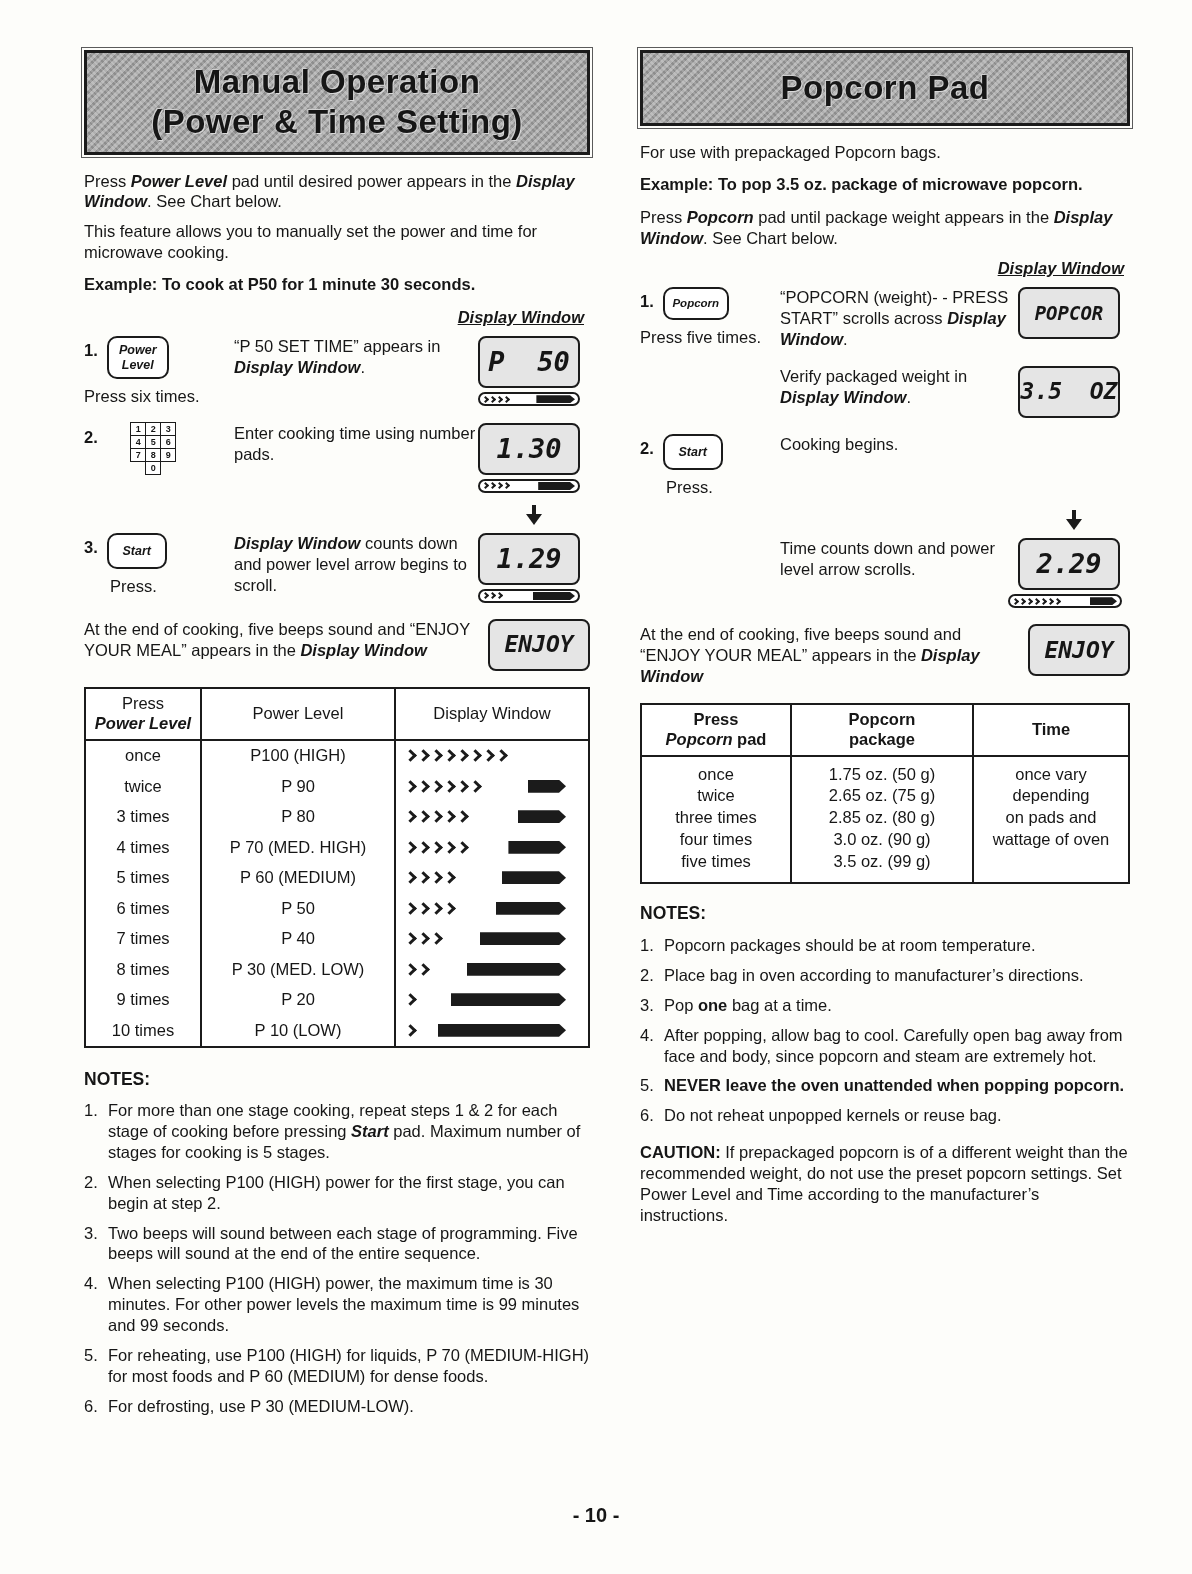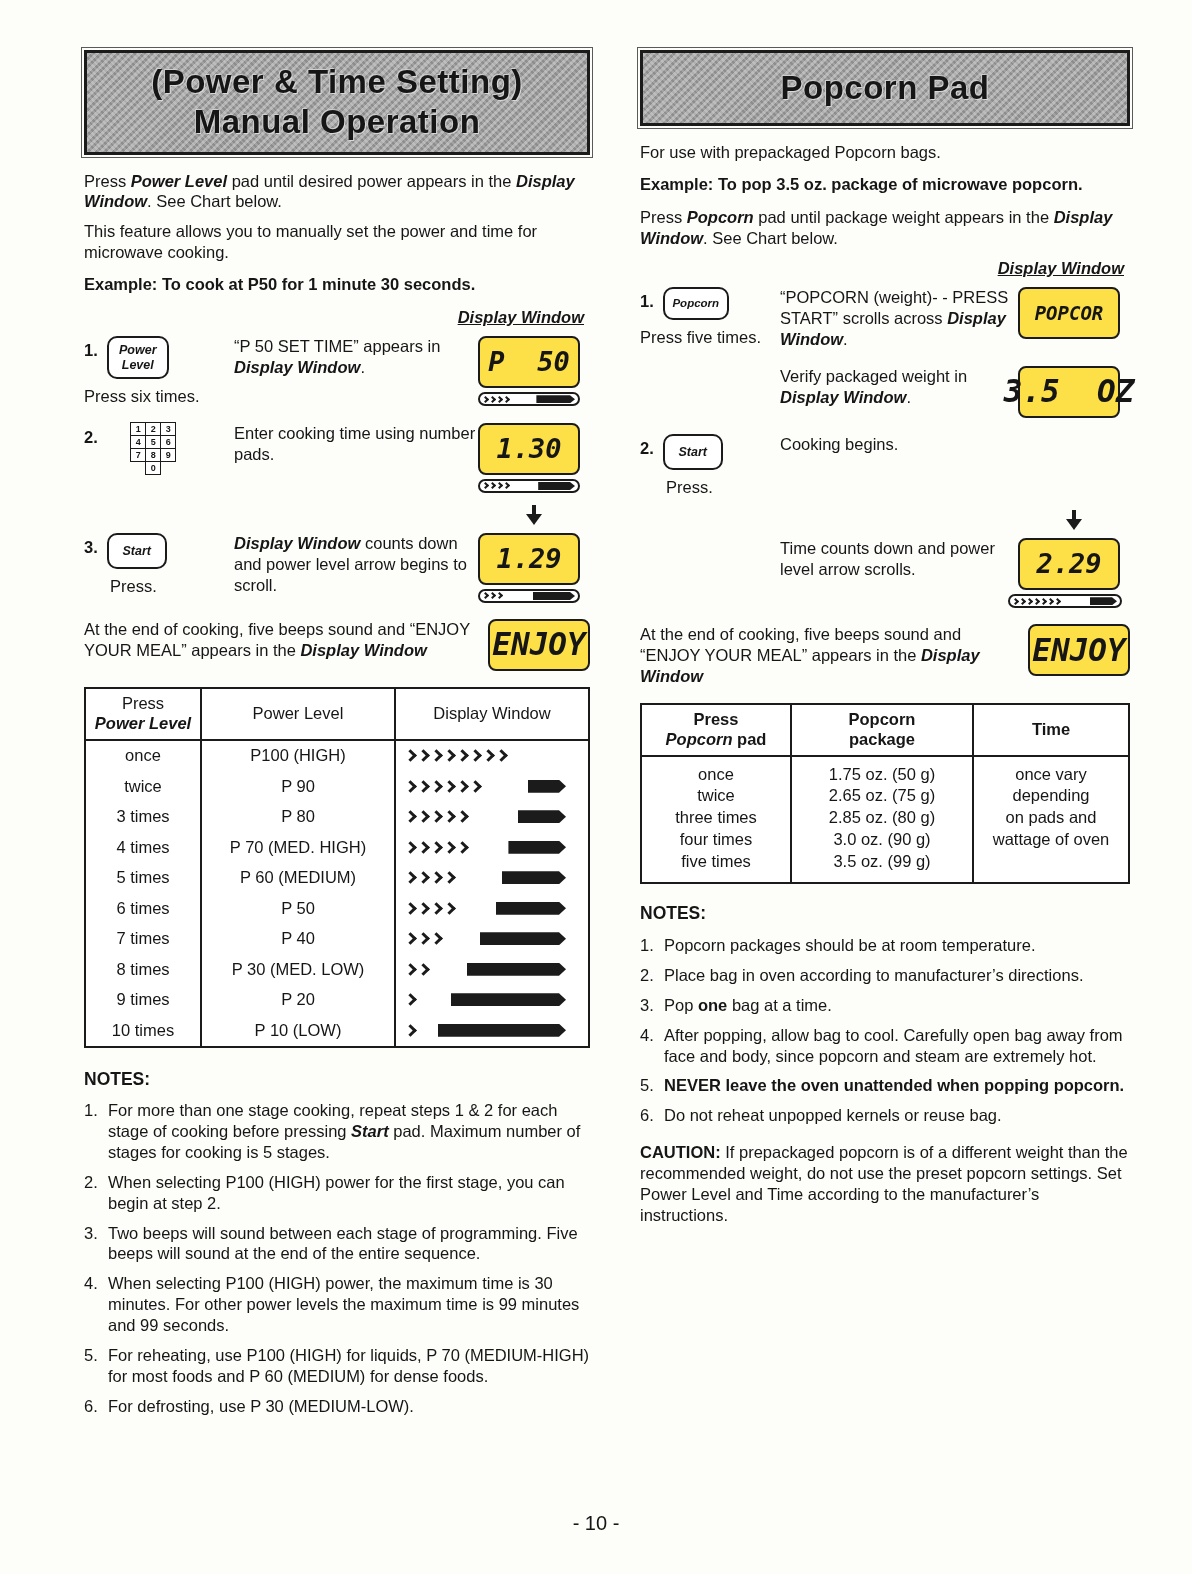--- a/index.html
+++ b/index.html
@@ -32,25 +32,25 @@
   .s-num { font-weight:bold; margin-right:9px; padding-top:4px; }
   .btn { border:2.5px solid #1b1b1b; border-radius:10px; background:#fff; font-style:italic; font-weight:bold;
          font-size:12.5px; text-align:center; line-height:1.15; }
   .btn-pl { width:62px; padding:5px 4px; }
   .btn-start { width:60px; padding:9px 4px; }
   .btn-pop { width:66px; padding:8px 4px; font-size:11.5px; }
   .s-sub { margin-top:7px; }
   .s-desc { flex:1; }
   .s-disp { width:112px; flex:none; display:flex; flex-direction:column; align-items:flex-start; }
 
-  .display { border:2.5px solid #1b1b1b; border-radius:8px; background:#fde047; width:102px; height:52px;
+  .display { border:2.5px solid #1b1b1b; border-radius:8px; background:#e5e5e5; width:102px; height:52px;
     display:flex; align-items:center; justify-content:center; font-family:"DejaVu Sans Mono", monospace;
     font-weight:bold; font-style:italic; font-size:27px; white-space:pre; }
   .display.f-small { font-size:19px; }
-  .display.f-med { font-size:31px; }
+  .display.f-med { font-size:23px; }
 
   .mini-bar { margin-top:4px; width:102px; height:14px; border:2px solid #1b1b1b; border-radius:7px;
     display:flex; align-items:center; padding:0 3px; background:#fff; }
   .mini-bar .chv { width:5px; height:5px; border-top:2px solid #1b1b1b; border-right:2px solid #1b1b1b;
     transform:rotate(45deg); margin-right:2px; flex:none; }
   .mini-bar .fill { height:8px; background:#1b1b1b; margin-left:auto;
     clip-path:polygon(0 0, calc(100% - 5px) 0, 100% 50%, calc(100% - 5px) 100%, 0 100%); }
   .mini-bar.wide { width:114px; margin-left:-10px; }
 
   .arrow-row { display:flex; justify-content:flex-end; padding-right:48px; margin:-4px 0 8px; }
@@ -83,32 +83,32 @@
   .note-num { width:24px; flex:none; }
   .note-text { flex:1; }
   .caution { margin-top:16px; }
 
   .kp { display:inline-flex; flex-direction:column; margin-left:24px; }
   .kp-row { display:flex; }
   .kp-row.kp-center { justify-content:center; }
   .kp-cell { width:16px; height:14px; border:1px solid #1b1b1b; margin:-0.5px; background:#fff;
     font-size:9px; font-weight:bold; display:flex; align-items:center; justify-content:center; }
 
-  .footer { position:absolute; left:0; right:0; bottom:38px; text-align:center; font-weight:normal; font-size:20px; }
+  .footer { position:absolute; left:0; right:0; bottom:46px; text-align:center; font-weight:bold; font-size:20px; }
 </style>
 </head>
 <body>
 
 <div class="page">
   <div class="columns">
 
     <div class="col-l">
       <div class="banner">
+        <div>Manual Operation</div>
         <div>(Power &amp; Time Setting)</div>
-        <div>Manual Operation</div>
       </div>
 
       <p class="p"><span>Press </span><span class="b i">Power Level</span><span> pad until desired power appears in the </span><span class="b i">Display Window</span><span>.  See Chart below.</span></p>
       <p class="p"><span>This feature allows you to manually set the power and time for microwave cooking.</span></p>
       <p class="example">Example:  To cook at P50 for 1 minute 30 seconds.</p>
 
       <div class="dw-label">Display Window</div>
 
       <div class="step">
         <div class="s-ctrl">

